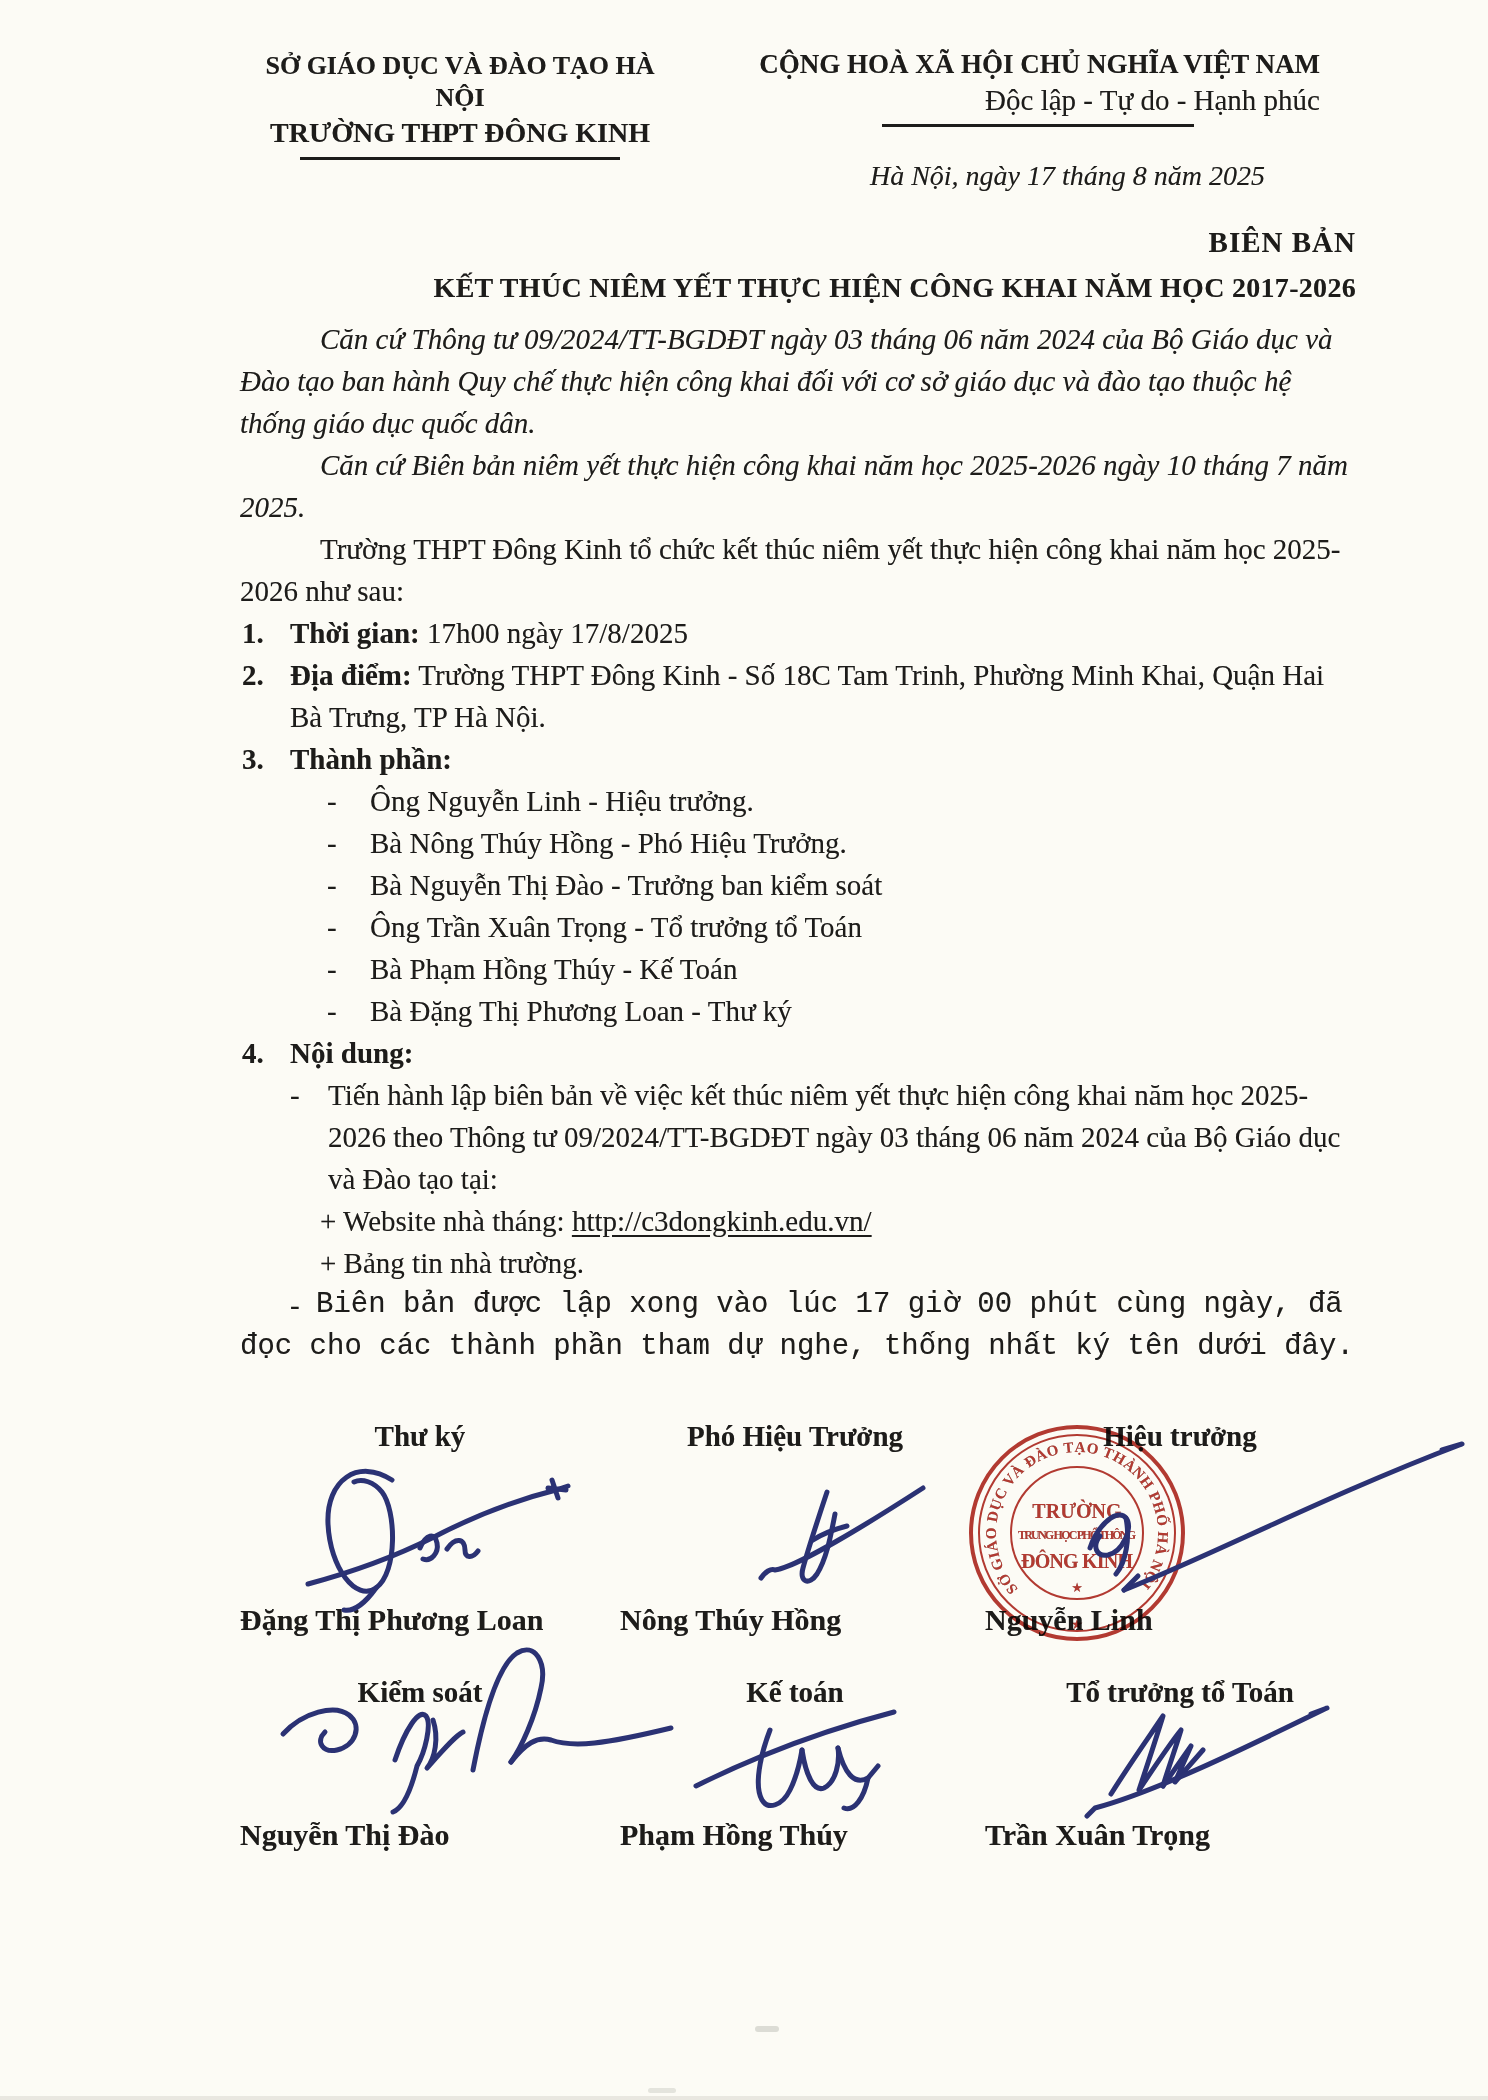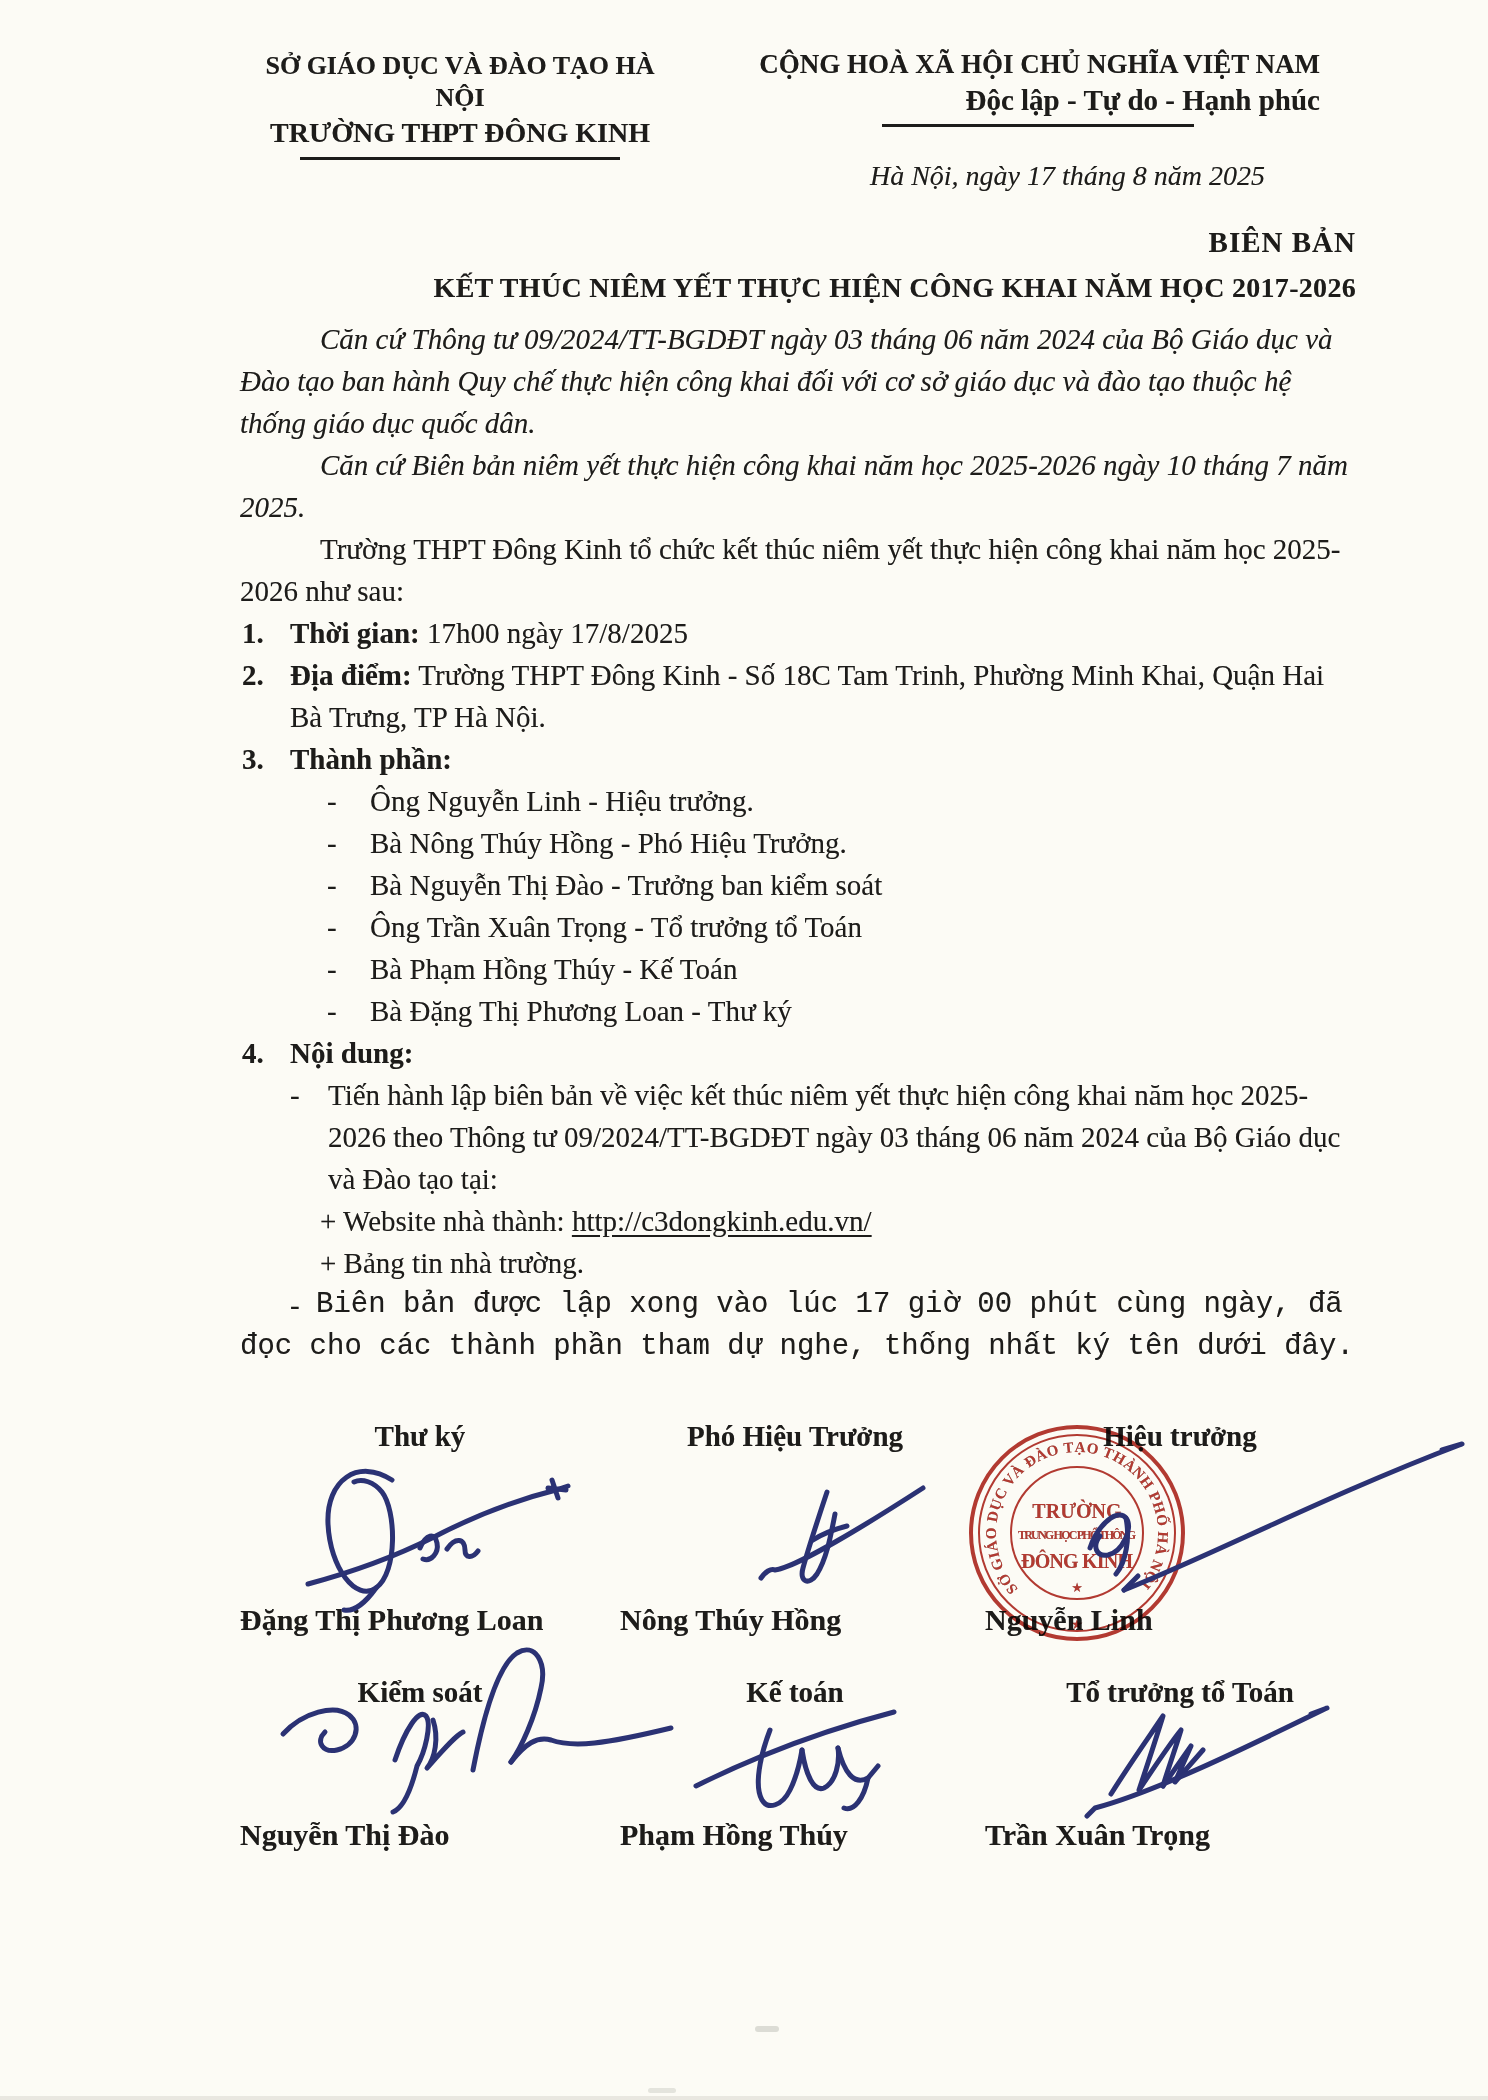--- a/index.html
+++ b/index.html
@@ -8,21 +8,21 @@
         font-family:"Liberation Serif","DejaVu Serif",serif;color:#1d1c1a;
         text-shadow:0 0 .5px rgba(25,25,25,.38);}
   .abs{position:absolute;}
   
   .hdr-left{left:250px;top:50px;width:420px;text-align:center;}
   .hl1{font-weight:bold;font-size:26px;line-height:32px;}
   .hl2{font-weight:bold;font-size:28px;line-height:34px;margin-top:2px;}
   .rule-left{width:320px;border-top:3px solid #1d1c1a;margin:7px auto 0;}
   .hdr-right{left:755px;top:48px;width:565px;text-align:right;}
   .hr1{font-weight:bold;font-size:27px;line-height:33px;}
-  .hr2{font-weight:bold;font-size:29px;line-height:35px;margin-top:2px;}
+  .hr2{font-weight:normal;font-size:29px;line-height:35px;margin-top:2px;}
   .rule-right{width:312px;border-top:3px solid #1d1c1a;margin:6px auto 0;}
   .dateline{left:800px;top:160px;width:535px;text-align:center;font-style:italic;font-size:28px;}
   
   .title{left:176px;top:226px;width:1180px;text-align:right;}
   .t1{font-weight:bold;font-size:29px;letter-spacing:1px;}
   .t2{font-weight:bold;font-size:28px;letter-spacing:.3px;margin-top:13px;}
   
   .docbody{left:240px;top:318px;width:1122px;font-size:29px;line-height:42px;}
   .docbody p, .docbody div{margin:0;}
   .ital{font-style:italic;}
@@ -98,21 +98,21 @@
     <div class="member"><span class="dash">-</span><span>Bà Nguyễn Thị Đào - Trưởng ban kiểm soát</span></div>
     <div class="member"><span class="dash">-</span><span>Ông Trần Xuân Trọng - Tổ trưởng tổ Toán</span></div>
     <div class="member"><span class="dash">-</span><span>Bà Phạm Hồng Thúy - Kế Toán</span></div>
     <div class="member"><span class="dash">-</span><span>Bà Đặng Thị Phương Loan - Thư ký</span></div>
 
     <div class="num-item">
       <span class="num">4.</span><span class="lbl">Nội dung:</span>
     </div>
 
     <div class="cdash"><span class="dash">-</span><span>Tiến hành lập biên bản về việc kết thúc niêm yết thực hiện công khai năm học 2025-2026 theo Thông tư 09/2024/TT-BGDĐT ngày 03 tháng 06 năm 2024 của Bộ Giáo dục và Đào tạo tại:</span></div>
-    <div class="plus-line"><span>+</span> <span>Website nhà thành:</span> <a class="doc-link" href="#">http://c3dongkinh.edu.vn/</a></div>
+    <div class="plus-line"><span>+</span> <span>Website nhà tháng:</span> <a class="doc-link" href="#">http://c3dongkinh.edu.vn/</a></div>
     <div class="plus-line"><span>+</span> <span>Bảng tin nhà trường.</span></div>
     <div class="cdash"><span class="dash">-</span></div>
     <p class="closing">Biên bản được lập xong vào lúc 17 giờ 00 phút cùng ngày, đã đọc cho các thành phần tham dự nghe, thống nhất ký tên dưới đây.</p>
   </div>
 
   <div class="abs sig-role c1 row-role1">Thư ký</div>
   <div class="abs sig-role c2 row-role1">Phó Hiệu Trưởng</div>
   <div class="abs sig-role c3 row-role1">Hiệu trưởng</div>
 
   <div class="abs sig-name c1 row-name1">Đặng Thị Phương Loan</div>

